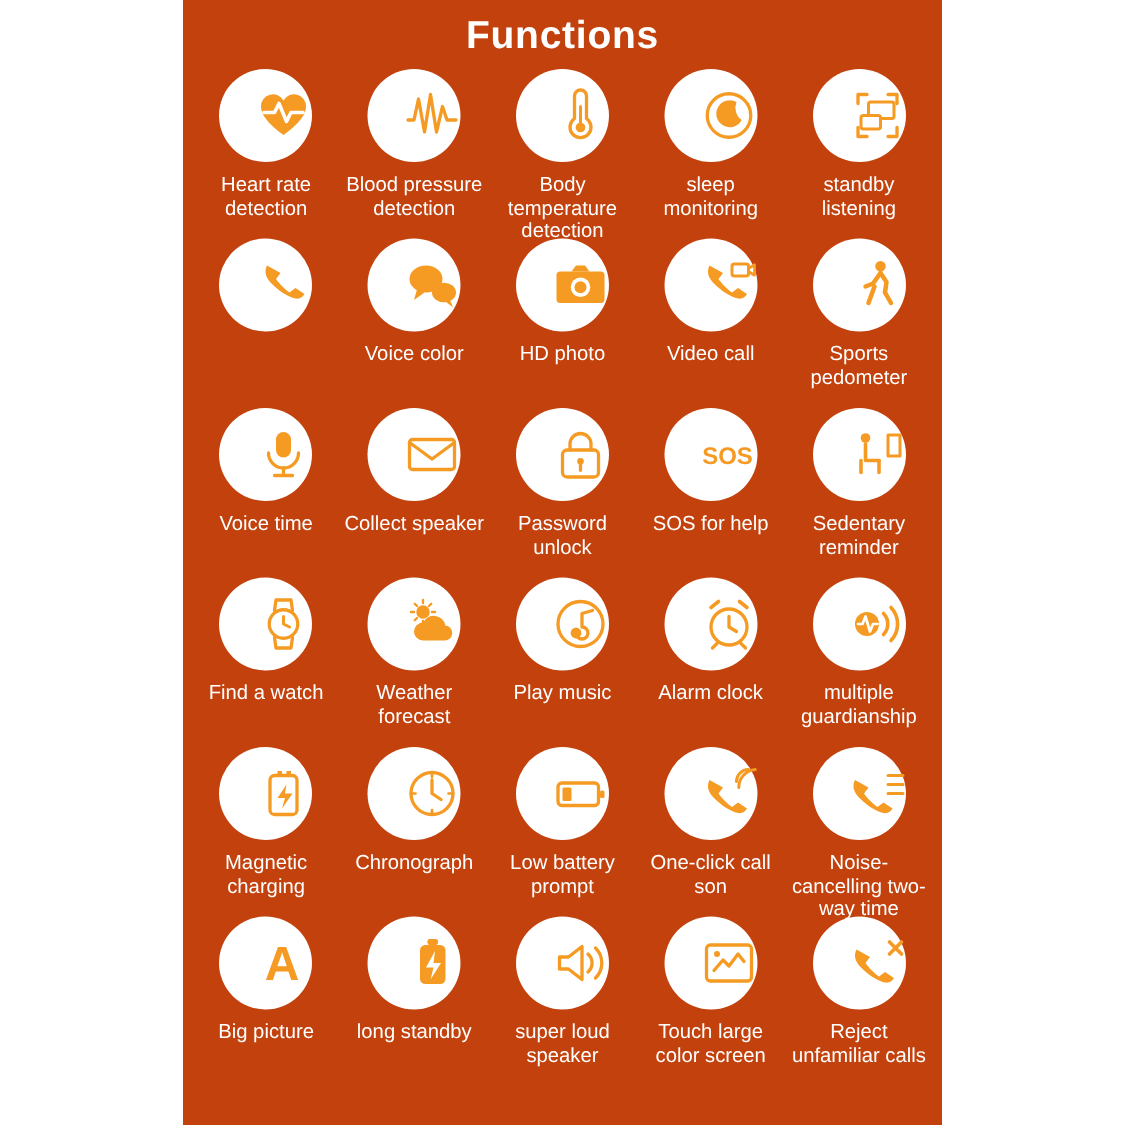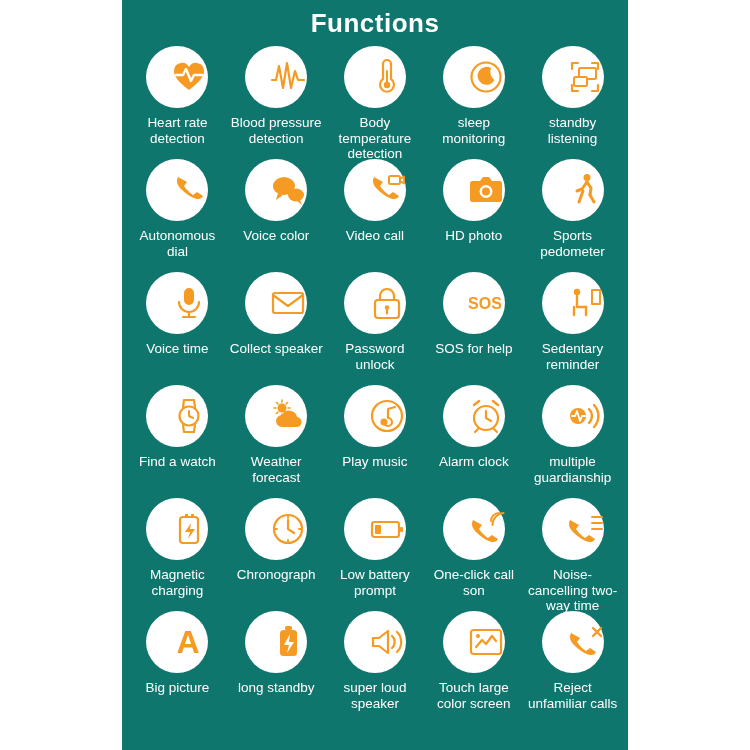--- a/index.html
+++ b/index.html
@@ -18,21 +18,21 @@
     width: 750px;
     height: 750px;
     background: #ffffff;
   }
   #panel {
     position: absolute;
     left: 122px;
     top: 0;
     width: 506px;
     height: 750px;
-    background: #0f766e;
+    background: #c2410c;
     box-sizing: border-box;
   }
   #title {
     text-align: center;
     color: #ffffff;
     font-size: 26px;
     font-weight: bold;
     letter-spacing: 0.5px;
     padding-top: 6px;
     line-height: 34px;
@@ -129,53 +129,52 @@
           </div>
           <div class="label">standby listening</div>
         </div>
         <div class="cell">
           <div class="circle">
             <svg width="38" height="38" viewBox="0 0 38 38" fill="none" stroke="#f59a22" stroke-width="2" stroke-linecap="round" stroke-linejoin="round">
               <path d="M8 6 C6 10 7 14 11 18 C16 23 22 27 27 28 C30 28.5 32 27 33 25 L27 21 L23 24 C20 22 16 18 14 15 L17 11 Z" fill="#f59a22" stroke="none"></path>
               <path d="M4 32 L34 32" stroke-width="0"></path>
             </svg>
           </div>
-          <div class="label">Autonomous dial</div>
         </div>
         <div class="cell">
           <div class="circle">
             <svg width="38" height="38" viewBox="0 0 38 38" fill="none" stroke="#f59a22" stroke-width="2" stroke-linecap="round" stroke-linejoin="round">
               <ellipse cx="15" cy="15" rx="11" ry="9" fill="#f59a22" stroke="none"></ellipse>
               <path d="M9 22 L7 29 L14 24 Z" fill="#f59a22" stroke="none"></path>
               <ellipse cx="27" cy="24" rx="8" ry="6.5" fill="#f59a22" stroke="none"></ellipse>
               <path d="M31 29 L33 34 L28 30 Z" fill="#f59a22" stroke="none"></path>
             </svg>
           </div>
           <div class="label">Voice color</div>
         </div>
         <div class="cell">
           <div class="circle">
             <svg width="38" height="38" viewBox="0 0 38 38" fill="none" stroke="#f59a22" stroke-width="2" stroke-linecap="round" stroke-linejoin="round">
-              <path d="M6 6 C4 10 5 14 9 18 C14 23 20 27 25 28 C28 28.5 30 27 31 25 L25 21 L21 24 C18 22 14 18 12 15 L15 11 Z" fill="#f59a22" stroke="none"></path>
-              <rect x="21" y="5" width="11" height="8" rx="1.5" stroke-width="2"></rect>
-              <path d="M32 8 L36 5.5 V12.5 L32 10 Z" stroke-width="1.8"></path>
-            </svg>
-          </div>
-          <div class="label">Video call</div>
-        </div>
-        <div class="cell">
-          <div class="circle">
-            <svg width="38" height="38" viewBox="0 0 38 38" fill="none" stroke="#f59a22" stroke-width="2" stroke-linecap="round" stroke-linejoin="round">
               <rect x="3" y="10" width="32" height="21" rx="2.5" fill="#f59a22" stroke="none"></rect>
               <path d="M13 10 L16 6 H22 L25 10 Z" fill="#f59a22" stroke="none"></path>
               <circle cx="19" cy="20.5" r="6.5" fill="#ffffff" stroke="none"></circle>
               <circle cx="19" cy="20.5" r="4" fill="#f59a22" stroke="none"></circle>
             </svg>
           </div>
           <div class="label">HD photo</div>
+        </div>
+        <div class="cell">
+          <div class="circle">
+            <svg width="38" height="38" viewBox="0 0 38 38" fill="none" stroke="#f59a22" stroke-width="2" stroke-linecap="round" stroke-linejoin="round">
+              <path d="M6 6 C4 10 5 14 9 18 C14 23 20 27 25 28 C28 28.5 30 27 31 25 L25 21 L21 24 C18 22 14 18 12 15 L15 11 Z" fill="#f59a22" stroke="none"></path>
+              <rect x="21" y="5" width="11" height="8" rx="1.5" stroke-width="2"></rect>
+              <path d="M32 8 L36 5.5 V12.5 L32 10 Z" stroke-width="1.8"></path>
+            </svg>
+          </div>
+          <div class="label">Video call</div>
         </div>
         <div class="cell">
           <div class="circle">
             <svg width="38" height="38" viewBox="0 0 38 38" fill="none" stroke="#f59a22" stroke-width="2" stroke-linecap="round" stroke-linejoin="round">
               <circle cx="21" cy="6.5" r="3.5" fill="#f59a22" stroke="none"></circle>
               <path d="M21 11 L16 18 L11 20" stroke-width="3"></path>
               <path d="M21 11 L25 17 L24 24" stroke-width="3"></path>
               <path d="M24 24 L28 31" stroke-width="3"></path>
               <path d="M17 20 L13 31" stroke-width="3"></path>
             </svg>

